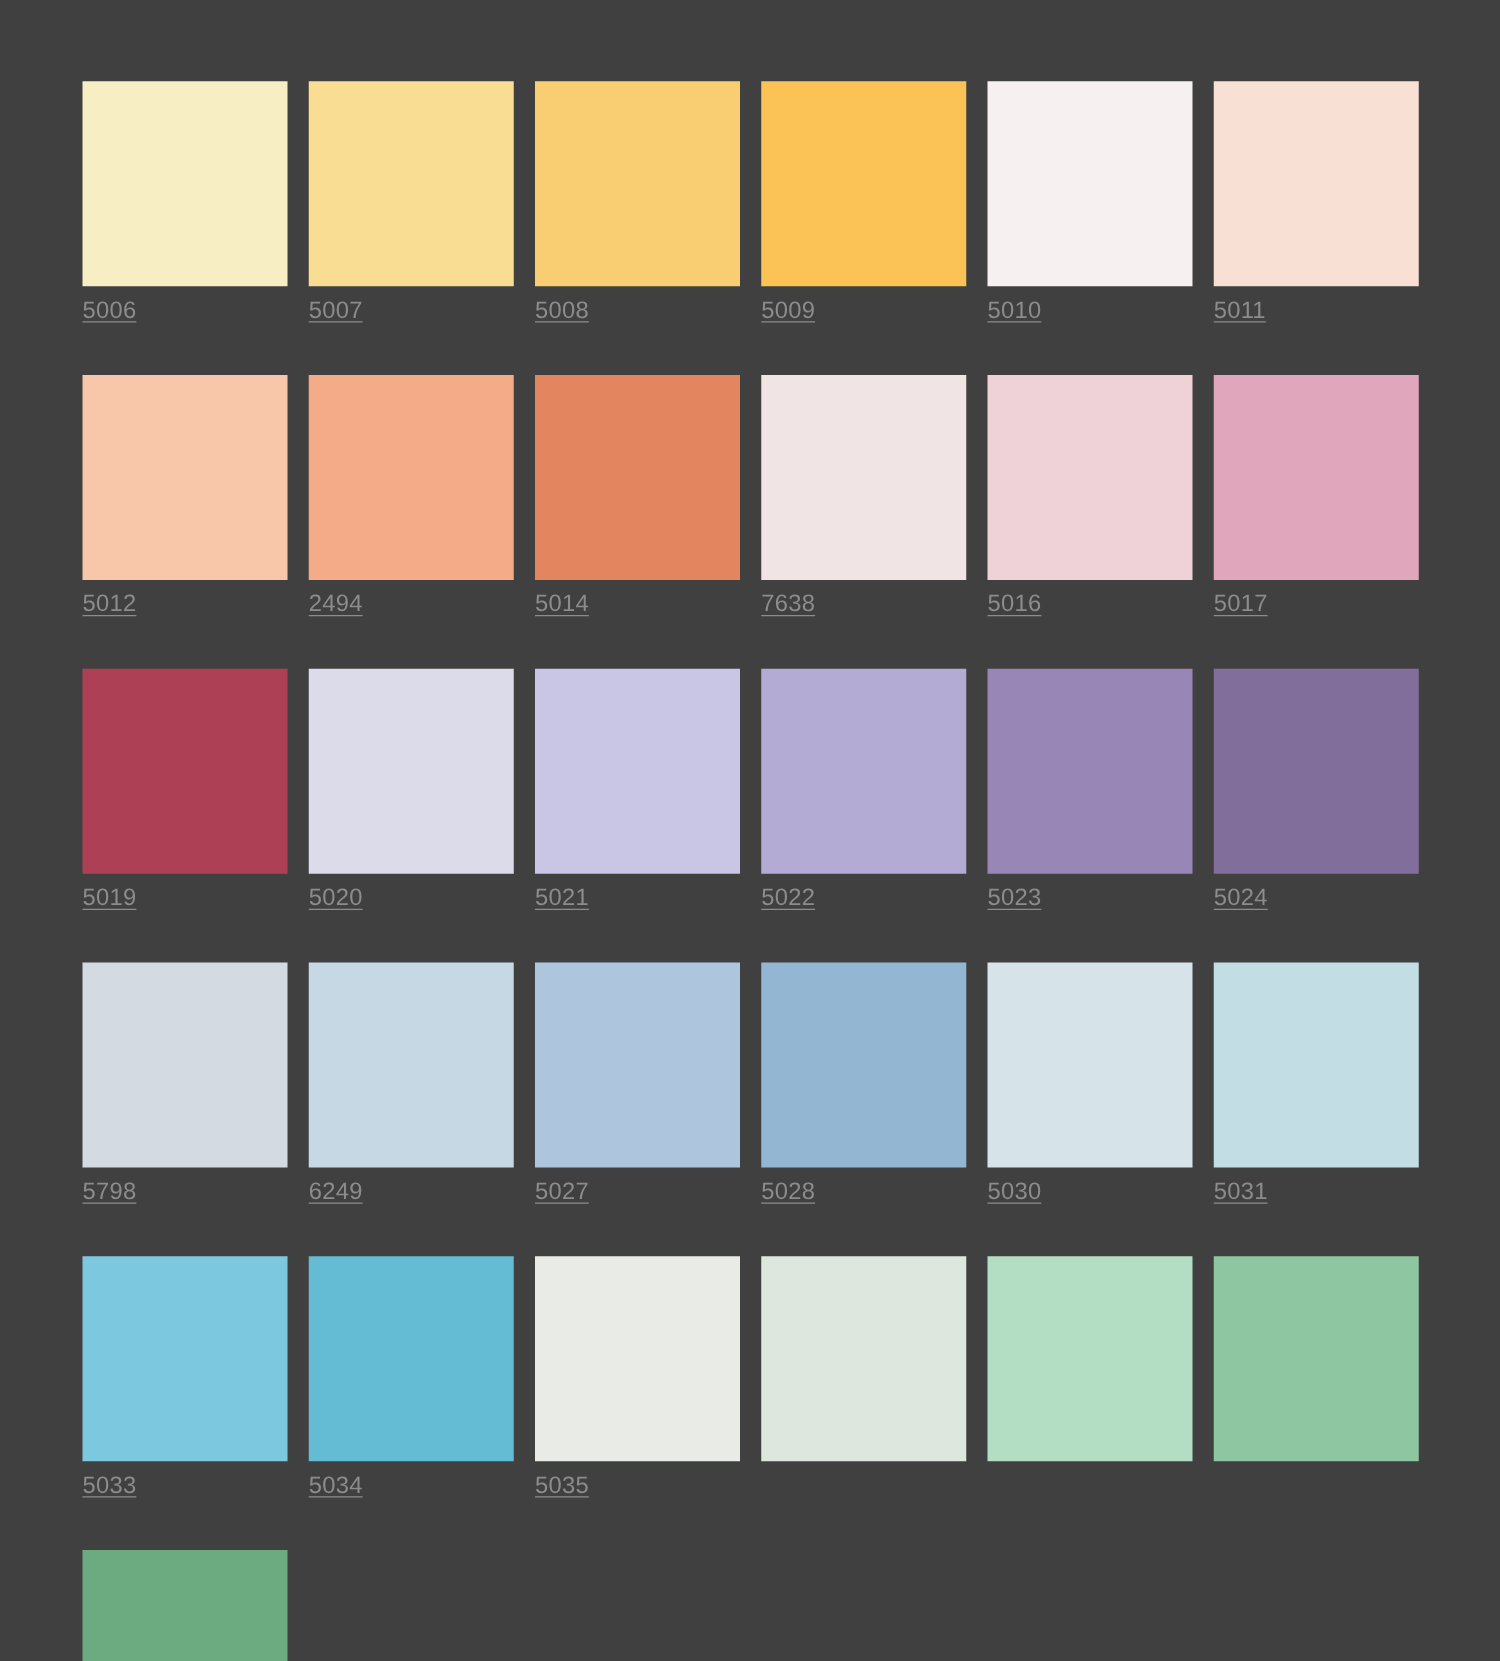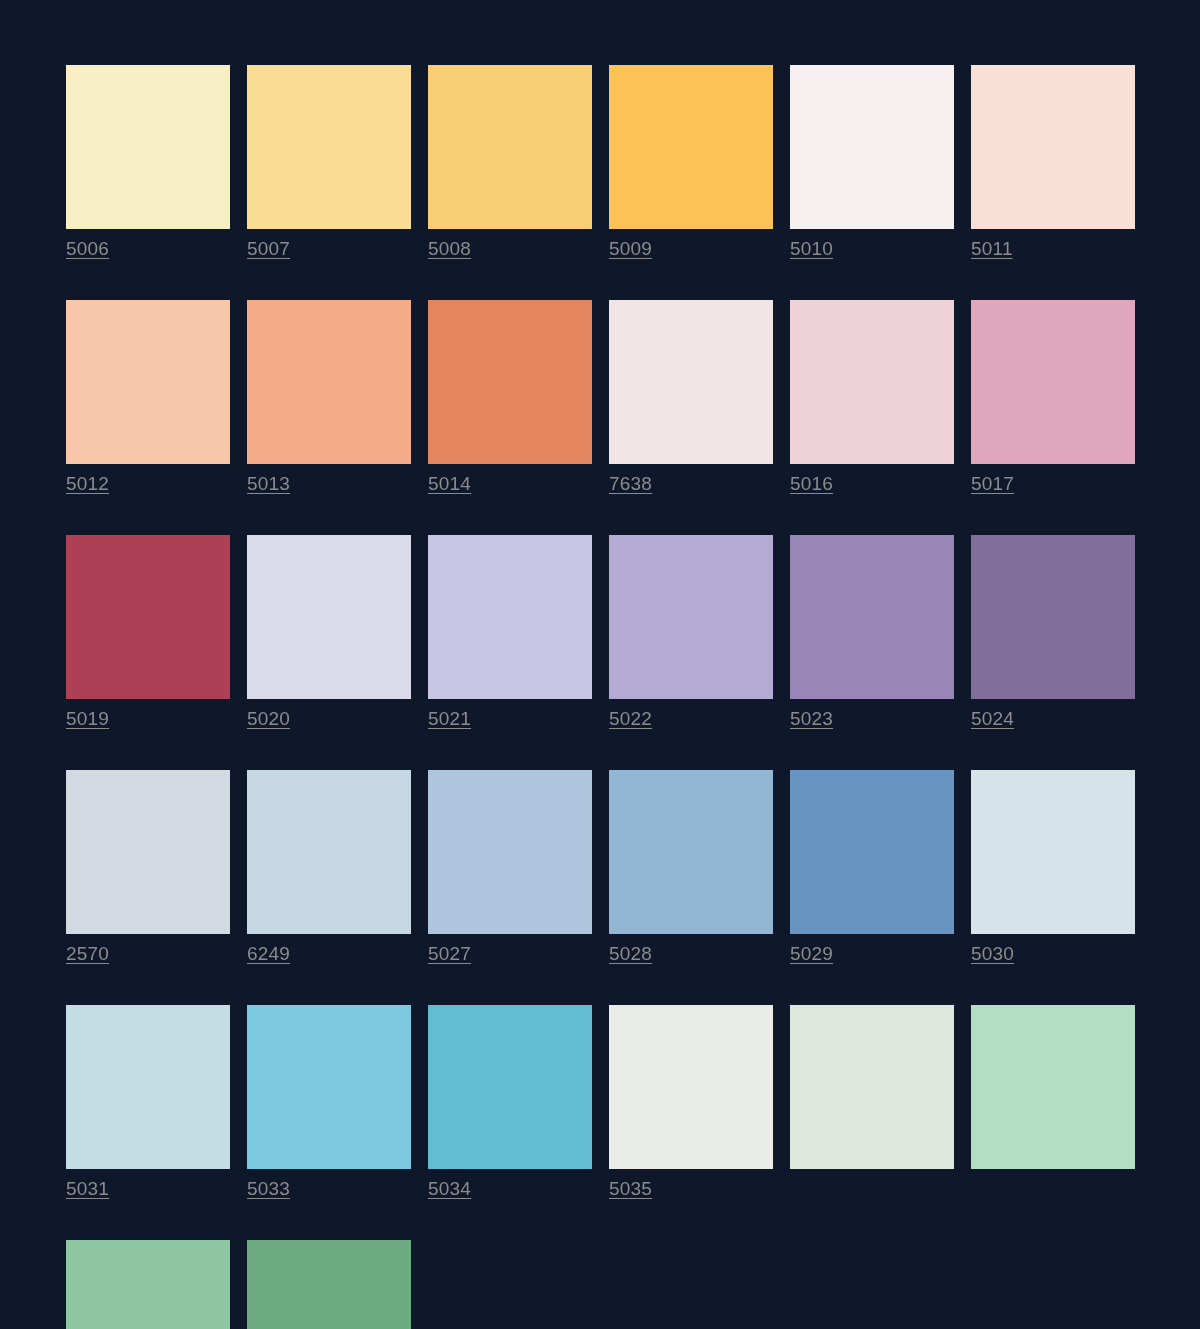--- a/index.html
+++ b/index.html
@@ -12,21 +12,21 @@
     width: 1200px;
     height: 1329px;
     font-family: "Liberation Sans", sans-serif;
     -webkit-font-smoothing: antialiased;
   }
 
   #palette-page {
     position: relative;
     width: 1200px;
     height: 1329px;
-    background: #0f172a;
+    background: #404040;
     box-sizing: border-box;
     padding: 65px 0 0 66px;
   }
 
   #swatch-grid {
     display: grid;
     grid-template-columns: repeat(6, 164px);
     column-gap: 17px;
     row-gap: 40px;
     width: 1063px;
@@ -63,36 +63,35 @@
 
 <main id="palette-page">
   <div id="swatch-grid">
       <div class="swatch-cell"><div class="swatch-chip" style="background-color: rgb(247, 238, 196);"></div><a class="swatch-label" href="#">5006</a></div>
       <div class="swatch-cell"><div class="swatch-chip" style="background-color: rgb(248, 221, 146);"></div><a class="swatch-label" href="#">5007</a></div>
       <div class="swatch-cell"><div class="swatch-chip" style="background-color: rgb(249, 206, 114);"></div><a class="swatch-label" href="#">5008</a></div>
       <div class="swatch-cell"><div class="swatch-chip" style="background-color: rgb(251, 195, 85);"></div><a class="swatch-label" href="#">5009</a></div>
       <div class="swatch-cell"><div class="swatch-chip" style="background-color: rgb(247, 240, 241);"></div><a class="swatch-label" href="#">5010</a></div>
       <div class="swatch-cell"><div class="swatch-chip" style="background-color: rgb(249, 224, 212);"></div><a class="swatch-label" href="#">5011</a></div>
       <div class="swatch-cell"><div class="swatch-chip" style="background-color: rgb(248, 198, 169);"></div><a class="swatch-label" href="#">5012</a></div>
-      <div class="swatch-cell"><div class="swatch-chip" style="background-color: rgb(244, 171, 136);"></div><a class="swatch-label" href="#">5013</a></div>
+      <div class="swatch-cell"><div class="swatch-chip" style="background-color: rgb(244, 171, 136);"></div><a class="swatch-label" href="#">2494</a></div>
       <div class="swatch-cell"><div class="swatch-chip" style="background-color: rgb(227, 133, 95);"></div><a class="swatch-label" href="#">5014</a></div>
       <div class="swatch-cell"><div class="swatch-chip" style="background-color: rgb(241, 228, 228);"></div><a class="swatch-label" href="#">7638</a></div>
       <div class="swatch-cell"><div class="swatch-chip" style="background-color: rgb(238, 210, 215);"></div><a class="swatch-label" href="#">5016</a></div>
       <div class="swatch-cell"><div class="swatch-chip" style="background-color: rgb(224, 167, 188);"></div><a class="swatch-label" href="#">5017</a></div>
       <div class="swatch-cell"><div class="swatch-chip" style="background-color: rgb(173, 64, 85);"></div><a class="swatch-label" href="#">5019</a></div>
       <div class="swatch-cell"><div class="swatch-chip" style="background-color: rgb(220, 219, 233);"></div><a class="swatch-label" href="#">5020</a></div>
       <div class="swatch-cell"><div class="swatch-chip" style="background-color: rgb(200, 197, 229);"></div><a class="swatch-label" href="#">5021</a></div>
       <div class="swatch-cell"><div class="swatch-chip" style="background-color: rgb(180, 171, 212);"></div><a class="swatch-label" href="#">5022</a></div>
       <div class="swatch-cell"><div class="swatch-chip" style="background-color: rgb(152, 134, 182);"></div><a class="swatch-label" href="#">5023</a></div>
       <div class="swatch-cell"><div class="swatch-chip" style="background-color: rgb(130, 110, 154);"></div><a class="swatch-label" href="#">5024</a></div>
-      <div class="swatch-cell"><div class="swatch-chip" style="background-color: rgb(211, 218, 225);"></div><a class="swatch-label" href="#">2570</a></div>
+      <div class="swatch-cell"><div class="swatch-chip" style="background-color: rgb(211, 218, 225);"></div><a class="swatch-label" href="#">5798</a></div>
       <div class="swatch-cell"><div class="swatch-chip" style="background-color: rgb(198, 216, 227);"></div><a class="swatch-label" href="#">6249</a></div>
       <div class="swatch-cell"><div class="swatch-chip" style="background-color: rgb(174, 198, 221);"></div><a class="swatch-label" href="#">5027</a></div>
       <div class="swatch-cell"><div class="swatch-chip" style="background-color: rgb(147, 182, 211);"></div><a class="swatch-label" href="#">5028</a></div>
-      <div class="swatch-cell"><div class="swatch-chip" style="background-color: rgb(103, 148, 192);"></div><a class="swatch-label" href="#">5029</a></div>
       <div class="swatch-cell"><div class="swatch-chip" style="background-color: rgb(214, 228, 234);"></div><a class="swatch-label" href="#">5030</a></div>
       <div class="swatch-cell"><div class="swatch-chip" style="background-color: rgb(194, 221, 227);"></div><a class="swatch-label" href="#">5031</a></div>
       <div class="swatch-cell"><div class="swatch-chip" style="background-color: rgb(124, 201, 223);"></div><a class="swatch-label" href="#">5033</a></div>
       <div class="swatch-cell"><div class="swatch-chip" style="background-color: rgb(99, 188, 212);"></div><a class="swatch-label" href="#">5034</a></div>
       <div class="swatch-cell"><div class="swatch-chip" style="background-color: rgb(233, 235, 230);"></div><a class="swatch-label" href="#">5035</a></div>
       <div class="swatch-cell">
         <div class="swatch-chip" style="background-color: rgb(222, 231, 222);"></div>
       </div>
       <div class="swatch-cell">
         <div class="swatch-chip" style="background-color: rgb(180, 222, 196);"></div>

